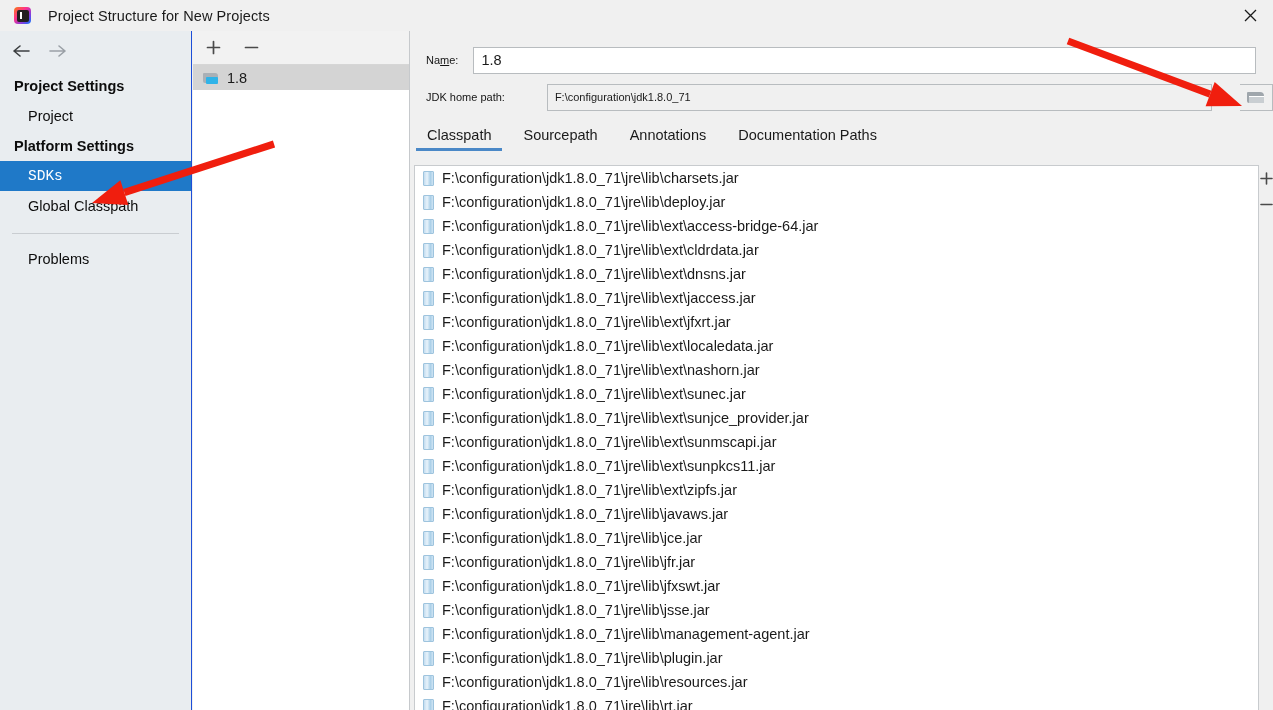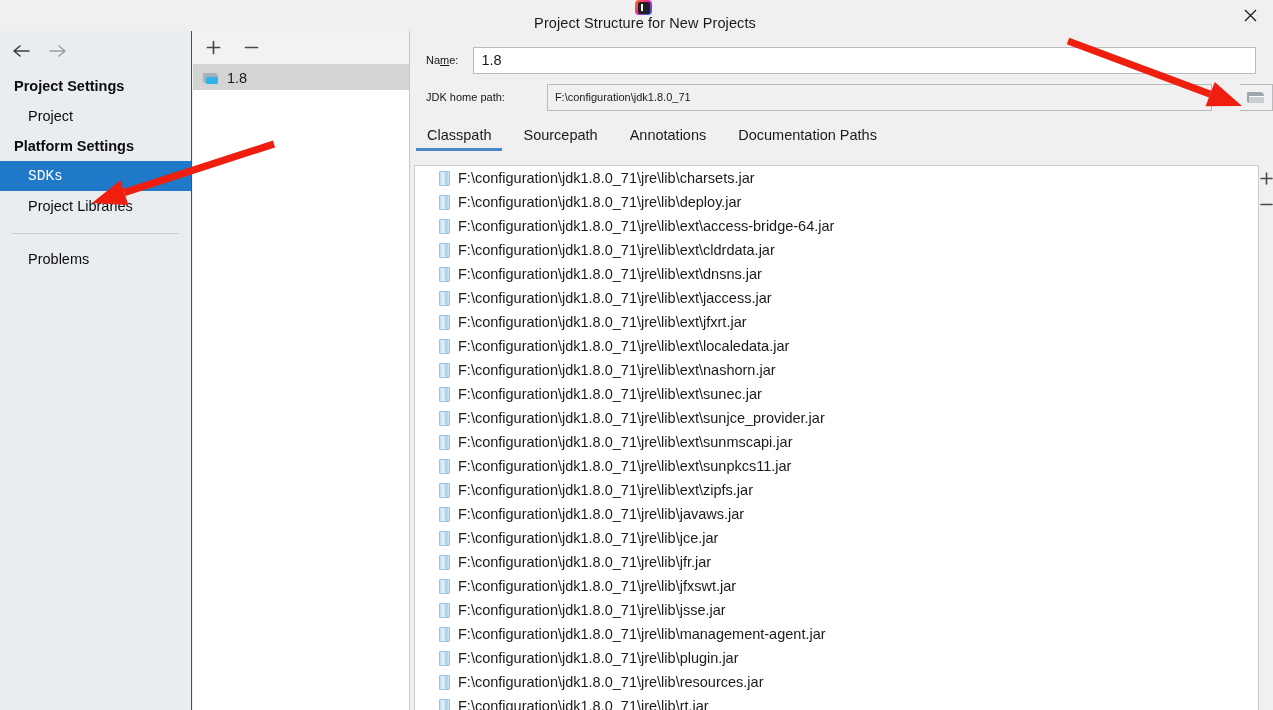--- a/index.html
+++ b/index.html
@@ -13,21 +13,21 @@
     position: relative;
     width: 1273px; height: 710px;
     background: #f0f0f0;
   }
 
   
   .titlebar {
     position: absolute; left: 0; top: 0;
     width: 1273px; height: 31px;
     background: #f0f0f0;
-    display: flex; align-items: center; flex-direction: column;
+    display: flex; align-items: center;
   }
   .app-icon {
     position: relative;
     width: 17px; height: 17px;
     margin-left: 14px;
     border-radius: 4px;
     background: linear-gradient(135deg,#f97a12 0%,#ff318c 38%,#7b3fe4 72%,#087cfa 100%);
     display: flex; align-items: center; justify-content: center;
   }
   .app-icon .inner {
@@ -235,21 +235,21 @@
     left: 3px; top: 134px;
     width: 845px; height: 545px;
     background: #ffffff;
     border: 1px solid #c8cbce;
     border-bottom: none;
     overflow: hidden;
   }
   .cp-row {
     height: 24px;
     display: flex; align-items: center;
-    padding-left: 24px;
+    padding-left: 8px;
     gap: 8px;
   }
   .jar-ico {
     width: 11px; height: 15px;
     background: linear-gradient(90deg,#c3dcef 0%,#e8f3fb 35%,#aacfe8 70%,#cfe4f3 100%);
     border: 1px solid #9ec4de;
     border-radius: 1px;
     flex: none;
   }
   .cp-text {
@@ -307,21 +307,21 @@
           <path d="M17 7 H2 M17 7 L11 2 M17 7 L11 12" stroke="currentColor" stroke-width="1.6" fill="none" stroke-linecap="round" stroke-linejoin="round"></path>
         </svg>
       </div>
     </div>
 
     <div class="nav-group-title">Project Settings</div>
     <div class="nav-item">Project</div>
 
     <div class="nav-group-title">Platform Settings</div>
     <div class="nav-item selected">SDKs</div>
-    <div class="nav-item">Project Libraries</div>
+    <div class="nav-item">Global Classpath</div>
 
     <div class="nav-divider"></div>
     <div class="nav-item">Problems</div>
   </div>
 
   <div class="sdkpanel">
     <div class="sdk-toolbar">
       <div class="tb-btn">
         <svg width="15" height="15" viewBox="0 0 15 15" aria-hidden="true">
           <path d="M7.5 1.5 V13.5 M1.5 7.5 H13.5" stroke="currentColor" stroke-width="1.7" stroke-linecap="round"></path>

